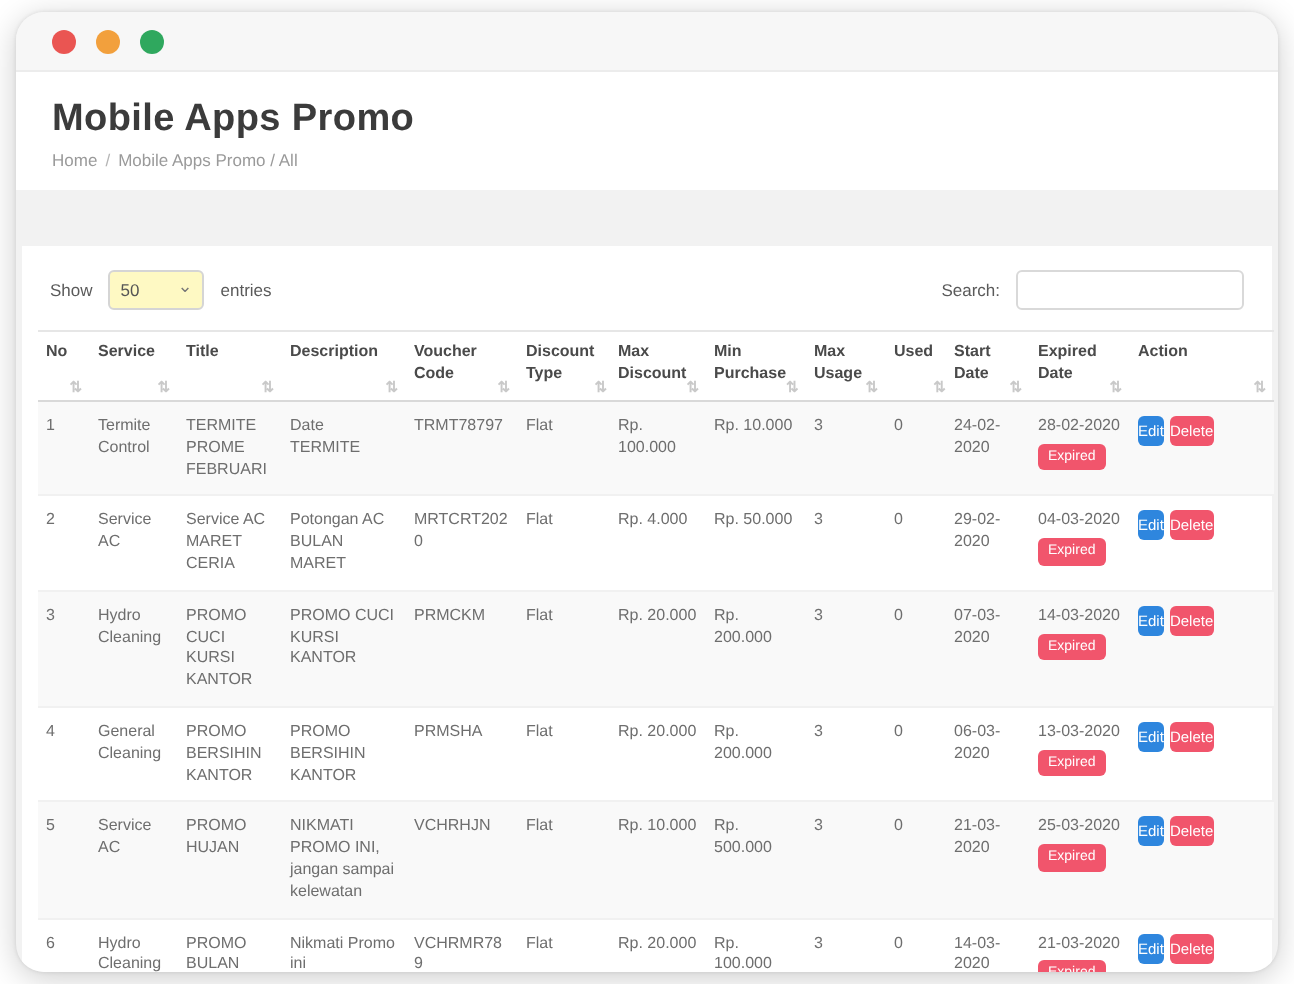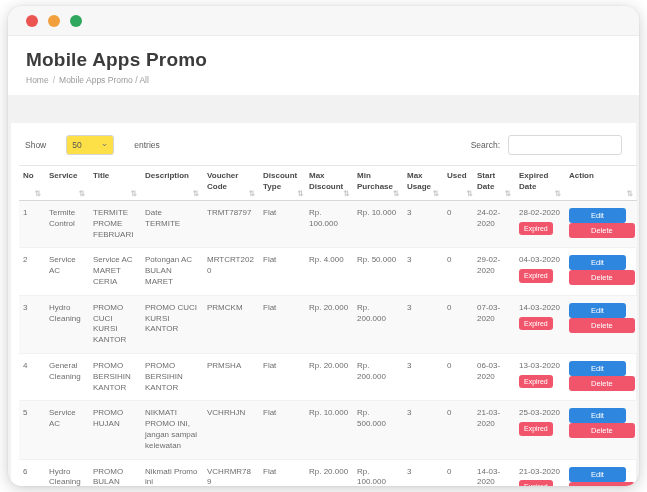--- a/index.html
+++ b/index.html
@@ -19,40 +19,40 @@
   .dot.green { background:var(--dot_green,#2fa85e); }
 
   .page-header { background:#ffffff; padding:13px 18px 10px 18px; }
   .page-title { font-size:19px; font-weight:700; color:#3b3b3b; letter-spacing:0.2px; }
   .breadcrumb { margin-top:4px; font-size:8.5px; color:#9a9a9a; }
   .breadcrumb .sep { margin:0 4px; color:#b5b5b5; }
 
   .card { background:#ffffff; margin:28px 3px 0 3px; padding:10px 8px 14px 8px; }
 
   .controls { display:flex; justify-content:space-between; align-items:center; padding:2px 6px 10px 6px; font-size:8.5px; color:#5a5a5a; }
-  .show-entries { display:flex; align-items:center; gap:20px; }
+  .show-entries { display:flex; align-items:center; gap:8px; }
   .select-box {
-    width:48px; height:20px; border:1px solid #d5d5d5; border-radius:3px; background:#fde047;
+    width:48px; height:20px; border:1px solid #d5d5d5; border-radius:3px; background:#fef9c3;
     display:flex; align-items:center; justify-content:space-between; padding:0 5px; color:#555; cursor:pointer;
   }
   .select-box .chev { font-size:9px; color:#777; line-height:1; margin-top:-3px; }
   .search-wrap { display:flex; align-items:center; gap:8px; }
   .search-input { width:114px; height:20px; border:1px solid #d9d9d9; border-radius:3px; padding:0 5px; font-size:8.5px; color:#555; outline:none; }
 
   table { width:100%; border-collapse:collapse; table-layout:fixed; font-size:8px; }
   thead th {
     text-align:left; vertical-align:top; padding:5px 4px 3px 4px;
     border-top:1px solid #e6e6e6; border-bottom:1px solid #d9d9d9;
   }
   .th-inner { display:flex; flex-direction:row; justify-content:space-between; min-height:26px; }
   .th-label { font-weight:700; color:#4a4a4a; font-size:8px; line-height:1.35; }
   .sort-icon { font-size:7.5px; color:#c9c9c9; align-self:flex-end; line-height:1; }
   tbody td { padding:7px 4px; color:#6e6e6e; vertical-align:top; line-height:1.35; border-bottom:1px solid #f1f1f1; word-wrap:break-word; }
   tbody tr:nth-child(odd) { background:#f9f9f9; }
-  .btn { display:inline-block; border:none; border-radius:3px; color:#fff; font-size:7.5px; font-family:inherit; padding:3px 22px; cursor:pointer; }
+  .btn { display:inline-block; border:none; border-radius:3px; color:#fff; font-size:7.5px; font-family:inherit; padding:3px 0; cursor:pointer; }
   .btn-edit { background:var(--edit_blue,#2e86de); margin-right:3px; }
   .btn-delete { background:var(--danger_red,#f1556c); }
   .badge { display:inline-block; background:var(--danger_red,#f1556c); color:#fff; font-size:7px; padding:2px 5px; border-radius:3px; margin-top:3px; }
 </style>
 </head>
 <body>
 
 <div class="window">
   <div class="titlebar">
     <span class="dot red"></span>

